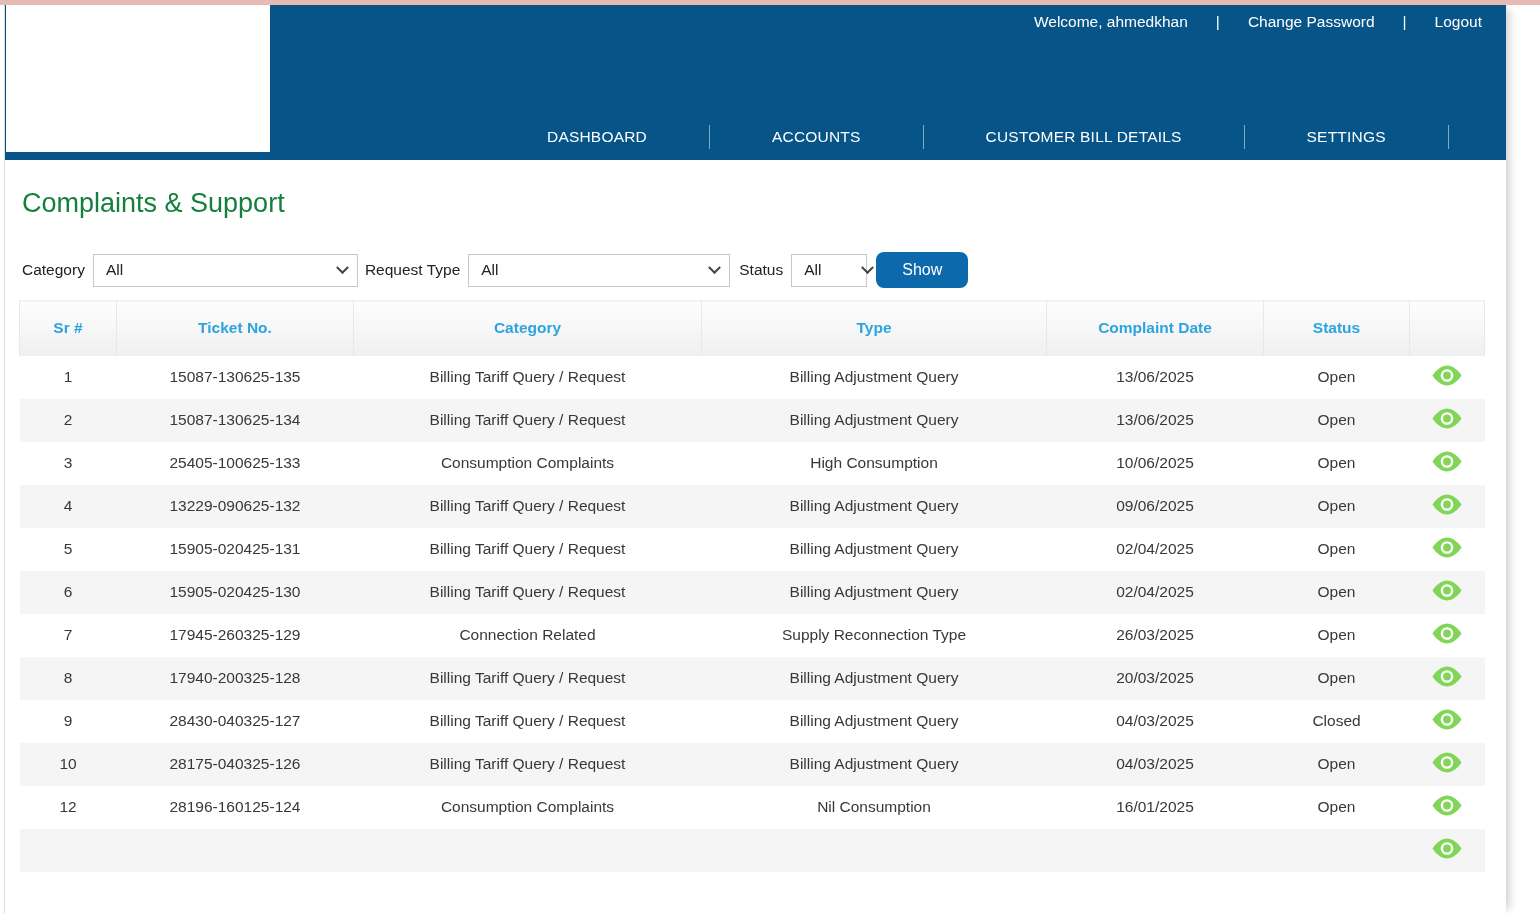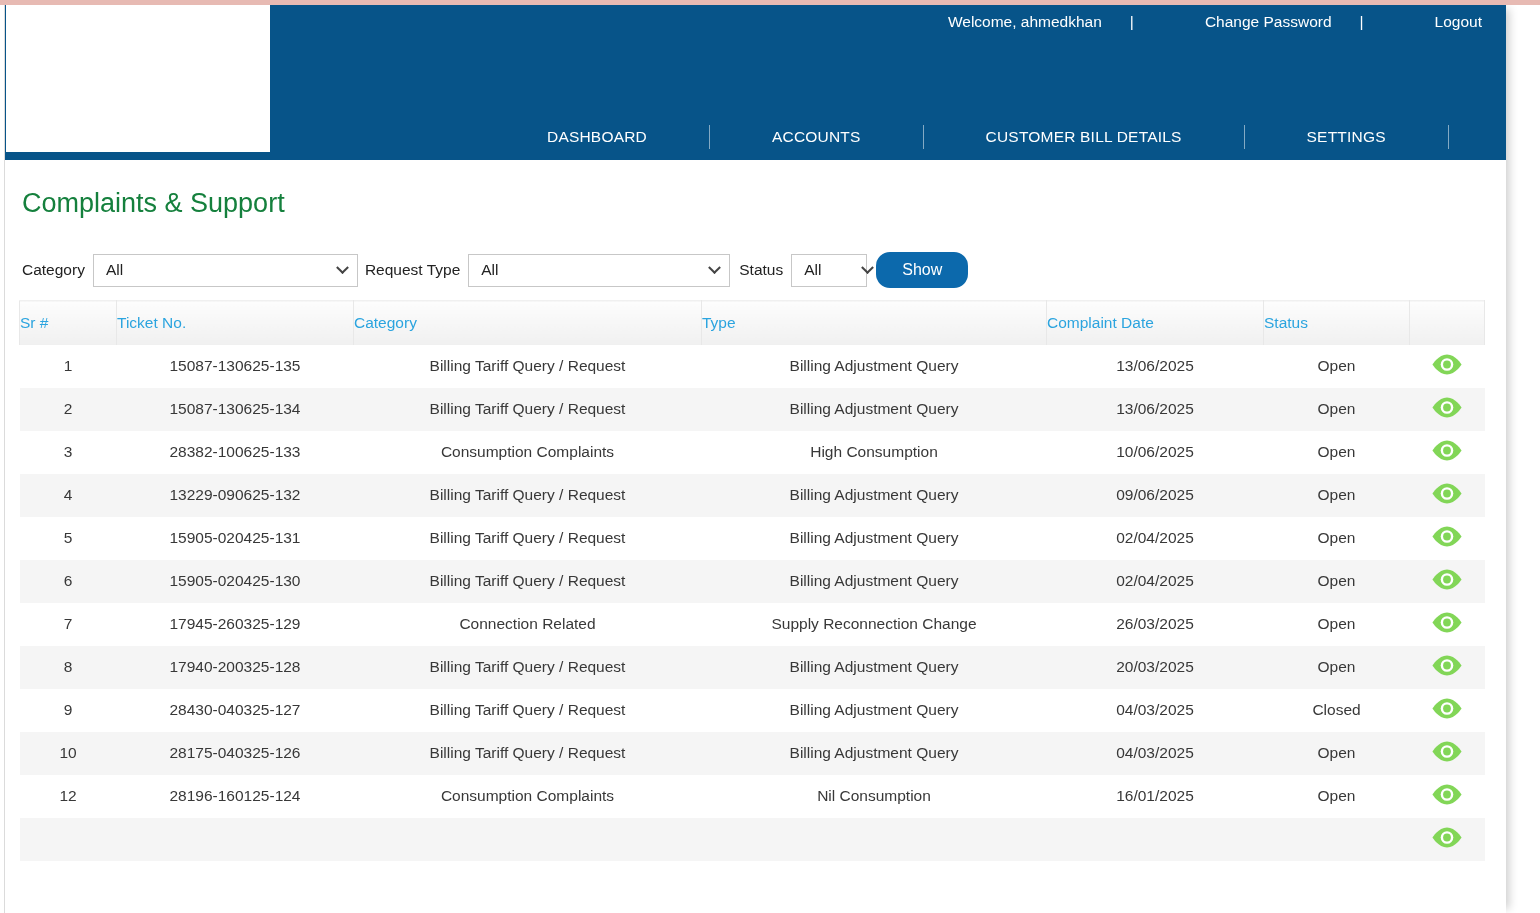--- a/index.html
+++ b/index.html
@@ -13,21 +13,21 @@
   .page { position:absolute; left:4px; top:5px; width:1502px; height:908px;
     background:#fff; border-left:1px solid #DBDBDB;
     box-shadow:7px 0 9px -4px rgba(0,0,0,0.20); overflow:hidden; }
 
   
   .header-band { position:relative; width:100%; height:155px; background:#075489; }
   .logo-box { position:absolute; left:1px; top:0; width:264px; height:147px; background:#fff; }
   .topbar { position:absolute; top:8px; right:24px; color:#fff; font-size:15.5px;
     display:flex; align-items:center; white-space:nowrap;gap:21px; }
   .topbar .sep { margin:0 7px; }
-  .topbar .tb-link { cursor:pointer;margin-left:43px; }
+  .topbar .tb-link { cursor:pointer; }
   .nav { position:absolute; left:520px; bottom:7px; display:flex; align-items:center;gap:40px; }
   .nav-item { padding:7px 22px; color:#fff; font-size:15.5px; letter-spacing:0.2px;
     cursor:pointer; white-space:nowrap; }
   .nav-divider { width:1px; height:24px; background:rgba(255,255,255,0.5); }
 
   
   .content { position:absolute; top:155px; left:0; width:100%; height:753px;
     background:#fff; overflow:hidden; }
   .page-title { position:absolute; left:17px; top:28px; font-size:27px;
     font-weight:400; color:#15803d; }
@@ -36,27 +36,27 @@
   .filter-label { font-size:15.5px; color:#222; margin-right:8px; white-space:nowrap; }
   .select-box { height:33px; border:1px solid #C7C7C7; background:#fff; display:flex;
     align-items:center; justify-content:space-between; padding:0 10px 0 12px;
     font-size:15.5px; color:#222; cursor:pointer;gap:42px; }
   .sel-category { width:265px; margin-right:7px; }
   .sel-request-type { width:262px; margin-right:9px; }
   .sel-status { width:76px; margin-right:9px; }
   .chevron { width:9px; height:9px; border-right:2px solid #444; border-bottom:2px solid #444;
     transform:rotate(45deg) translate(-2px,-2px); flex:none; }
   .show-btn { width:92px; height:36px; background:#0C69AC; color:#fff; border:none;
-    font-size:16px; font-family:"Liberation Sans", sans-serif; border-radius:14px; cursor:pointer; }
+    font-size:16px; font-family:"Liberation Sans", sans-serif; border-radius:8px; cursor:pointer; }
 
   
   table.complaints { position:absolute; left:14px; top:140px; width:1465px;
     border-collapse:collapse; table-layout:fixed; }
-  thead th { height:44px; background:linear-gradient(#fdfdfd,#f0f0f0);
-    color:#2BA4DF; font-weight:400; font-size:15.5px; text-align:left;
+  thead th { height:55px; background:linear-gradient(#fdfdfd,#f0f0f0);
+    color:#2BA4DF; font-weight:700; font-size:15.5px; text-align:center;
     border-right:1px solid #E8E8E8; border-top:1px solid #F0F0F0; }
   thead th:first-child { border-left:1px solid #E8E8E8; }
   tbody td { height:43px; text-align:center; font-size:15.5px; color:#383838;
     overflow:hidden; white-space:nowrap; }
   tbody tr:nth-child(even) { background:#F5F5F5; }
   .eye-btn { display:inline-block; width:30px; height:21px; cursor:pointer; line-height:0; }
 </style>
 </head>
 <body>
 
@@ -156,21 +156,21 @@
             <td>13/06/2025</td>
             <td>Open</td>
             <td><span class="eye-btn"><svg width="30" height="21" viewBox="0 0 30 21">
                   <path d="M15 0.5 C23.5 0.5 29.5 10.5 29.5 10.5 C29.5 10.5 23.5 20.5 15 20.5 C6.5 20.5 0.5 10.5 0.5 10.5 C0.5 10.5 6.5 0.5 15 0.5 Z" fill="#82D657"></path>
                   <circle cx="15" cy="10.5" r="6.3" fill="#ffffff"></circle>
                   <circle cx="15" cy="10.5" r="3.9" fill="#82D657"></circle>
                 </svg></span></td>
           </tr>
           <tr>
             <td>3</td>
-            <td>28382-100625-133</td>
+            <td>25405-100625-133</td>
             <td>Consumption Complaints</td>
             <td>High Consumption</td>
             <td>10/06/2025</td>
             <td>Open</td>
             <td><span class="eye-btn"><svg width="30" height="21" viewBox="0 0 30 21">
                   <path d="M15 0.5 C23.5 0.5 29.5 10.5 29.5 10.5 C29.5 10.5 23.5 20.5 15 20.5 C6.5 20.5 0.5 10.5 0.5 10.5 C0.5 10.5 6.5 0.5 15 0.5 Z" fill="#82D657"></path>
                   <circle cx="15" cy="10.5" r="6.3" fill="#ffffff"></circle>
                   <circle cx="15" cy="10.5" r="3.9" fill="#82D657"></circle>
                 </svg></span></td>
           </tr>
@@ -210,21 +210,21 @@
             <td><span class="eye-btn"><svg width="30" height="21" viewBox="0 0 30 21">
                   <path d="M15 0.5 C23.5 0.5 29.5 10.5 29.5 10.5 C29.5 10.5 23.5 20.5 15 20.5 C6.5 20.5 0.5 10.5 0.5 10.5 C0.5 10.5 6.5 0.5 15 0.5 Z" fill="#82D657"></path>
                   <circle cx="15" cy="10.5" r="6.3" fill="#ffffff"></circle>
                   <circle cx="15" cy="10.5" r="3.9" fill="#82D657"></circle>
                 </svg></span></td>
           </tr>
           <tr>
             <td>7</td>
             <td>17945-260325-129</td>
             <td>Connection Related</td>
-            <td>Supply Reconnection Change</td>
+            <td>Supply Reconnection Type</td>
             <td>26/03/2025</td>
             <td>Open</td>
             <td><span class="eye-btn"><svg width="30" height="21" viewBox="0 0 30 21">
                   <path d="M15 0.5 C23.5 0.5 29.5 10.5 29.5 10.5 C29.5 10.5 23.5 20.5 15 20.5 C6.5 20.5 0.5 10.5 0.5 10.5 C0.5 10.5 6.5 0.5 15 0.5 Z" fill="#82D657"></path>
                   <circle cx="15" cy="10.5" r="6.3" fill="#ffffff"></circle>
                   <circle cx="15" cy="10.5" r="3.9" fill="#82D657"></circle>
                 </svg></span></td>
           </tr>
           <tr>
             <td>8</td>

